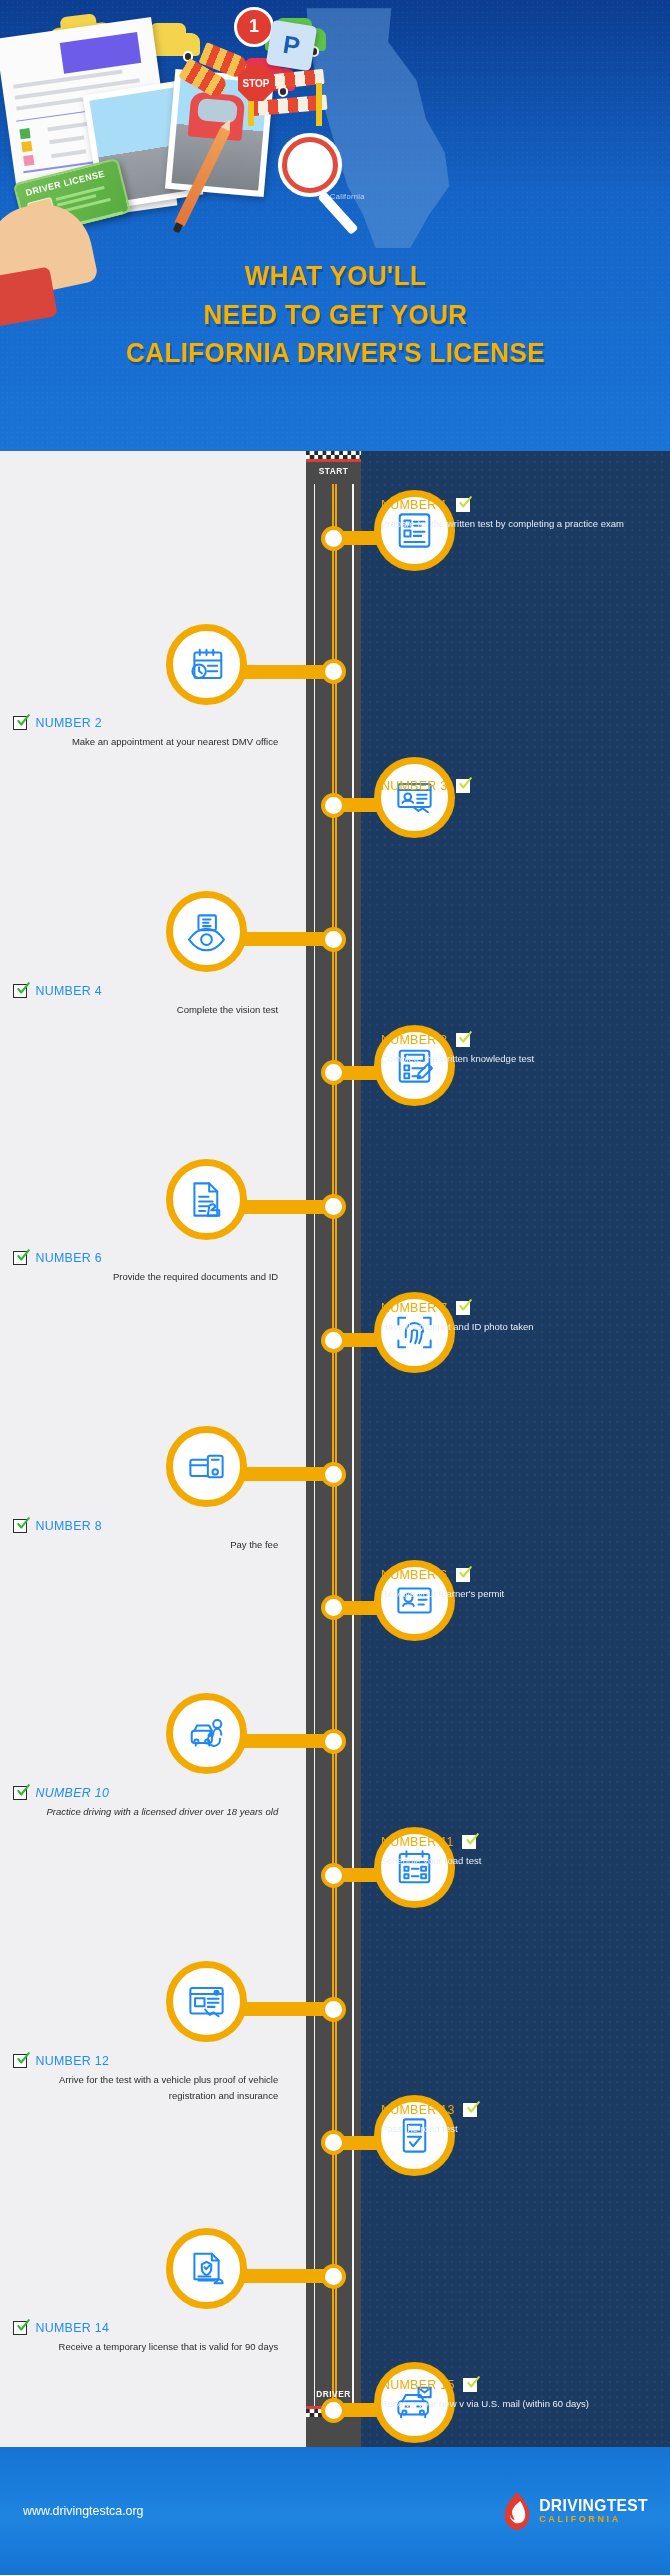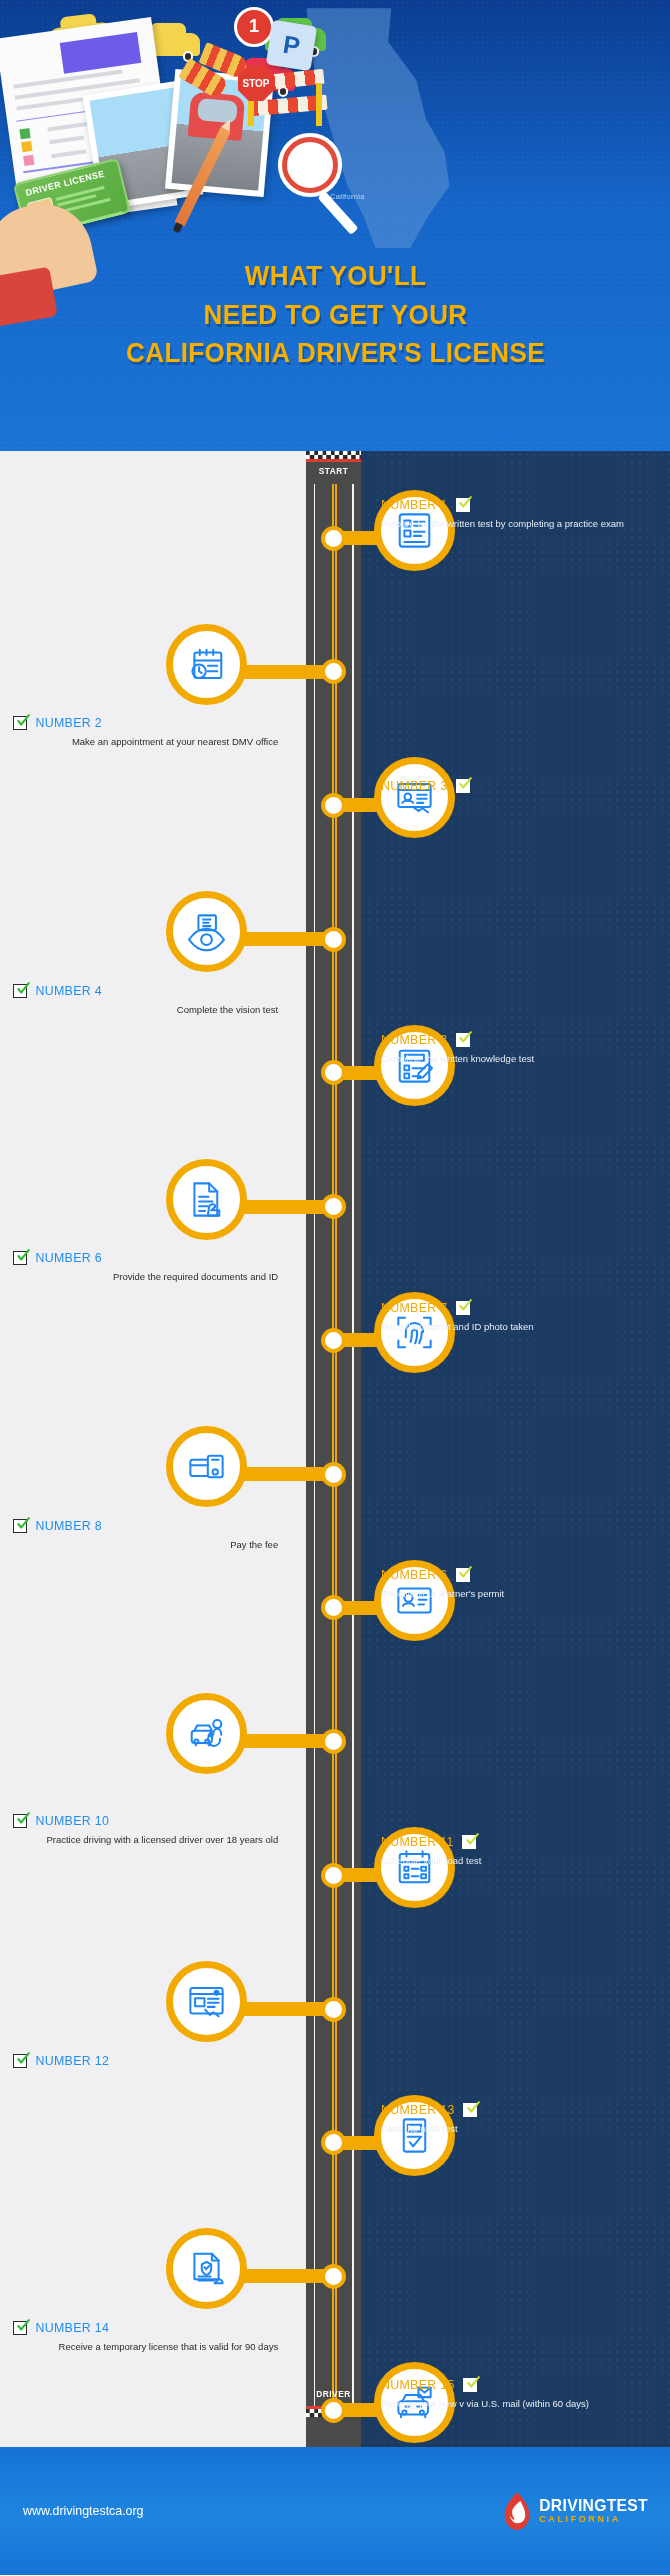--- a/index.html
+++ b/index.html
@@ -523,21 +523,21 @@
           <rect x="10" y="28" width="30" height="18" rx="4"></rect>
           <path d="M14 28l4-8h18l4 8M16 46v4M36 46v4"></path>
           <circle cx="17" cy="44" r="3"></circle>
           <circle cx="33" cy="44" r="3"></circle>
           <circle cx="48" cy="18" r="6"></circle>
           <path d="M42 34c0-6 3-9 6-9s6 3 6 9"></path>
           <path d="M52 40a9 9 0 11-14-6"></path>
           <path d="M38 30l-3 5 6 1"></path>
         </svg>
       </div>
-      <div class="step left" style="top: 1363px;">
+      <div class="step left" style="top: 1335px; font-style: italic;">
         <div class="num">
           <span class="num-label">NUMBER 10</span>
           <span class="chk">
             <i><svg viewBox="0 0 24 24" fill="none" stroke="#2eb82e" stroke-width="3.4" stroke-linecap="round" stroke-linejoin="round">
                 <path d="M4 12l5 6L22 2"></path>
               </svg></i>
           </span>
         </div>
         <div class="desc">Practice driving with a licensed driver over 18 years old</div>
       </div>
@@ -579,20 +579,21 @@
       </div>
       <div class="step left" style="top: 1603px;">
         <div class="num">
           <span class="num-label">NUMBER 12</span>
           <span class="chk">
             <i><svg viewBox="0 0 24 24" fill="none" stroke="#2eb82e" stroke-width="3.4" stroke-linecap="round" stroke-linejoin="round">
                 <path d="M4 12l5 6L22 2"></path>
               </svg></i>
           </span>
         </div>
+        <div class="desc">Arrive for the test with a vehicle plus proof of vehicle registration and insurance</div>
       </div>
       <div class="node" style="top: 1679px;"></div>
       <div class="connector" style="top: 1685px; left: 338px; width: 43px;"></div>
       <div class="bubble" style="top: 1644px; left: 374px;">
         <svg viewBox="0 0 64 64" fill="none" stroke="#1f86f5" stroke-width="3" stroke-linecap="round" stroke-linejoin="round">
           <rect x="16" y="8" width="32" height="48" rx="3"></rect>
           <rect x="22" y="16" width="20" height="10"></rect>
           <path d="M22 34h20"></path>
           <path d="M25 42l5 6 10-12"></path>
         </svg>

